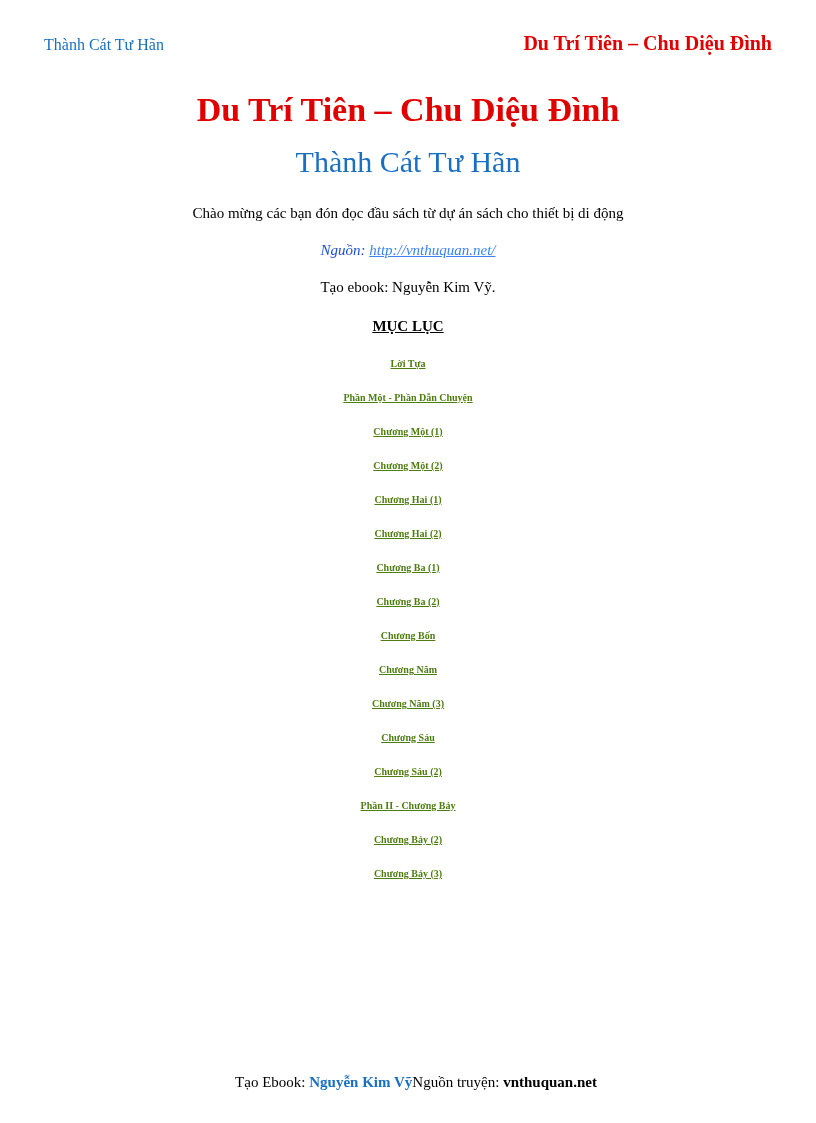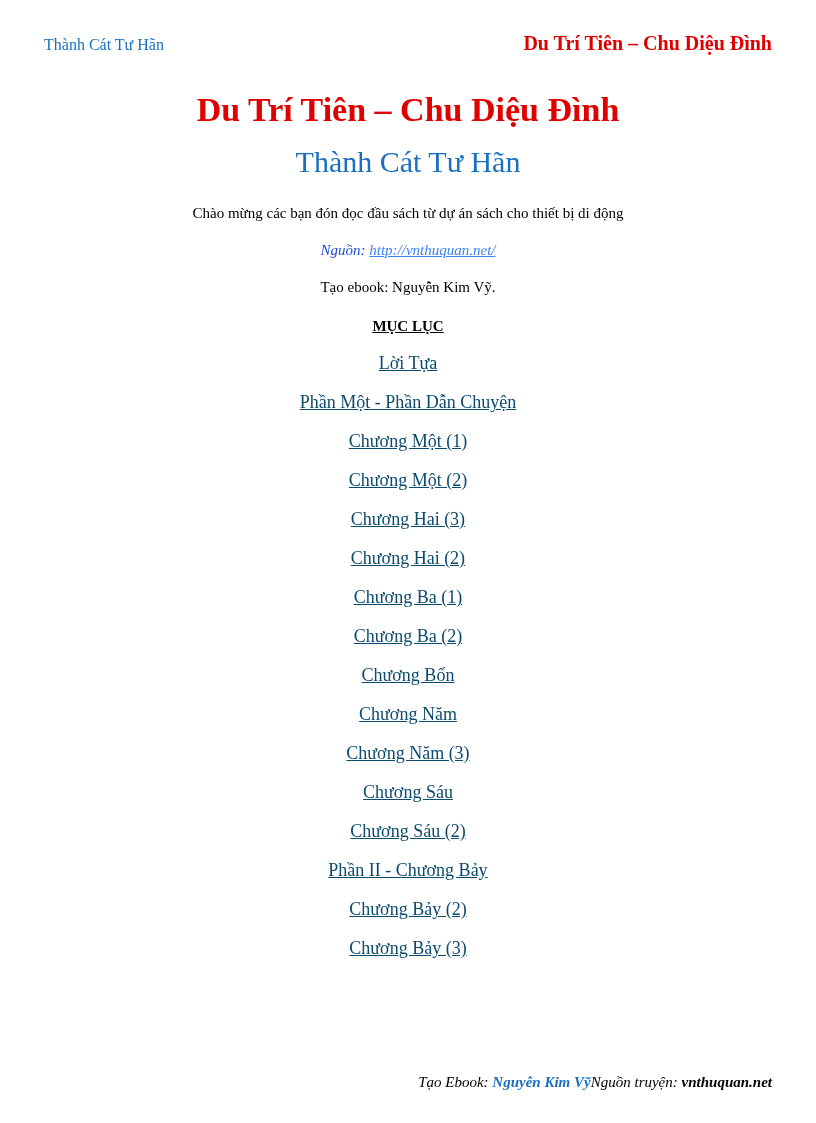--- a/index.html
+++ b/index.html
@@ -74,39 +74,39 @@
       font-weight: bold;
       text-decoration: underline;
       color: #000000;
       margin-bottom: 18px;
     }
     .toc-list {
       text-align: center;
     }
     .toc-item {
       display: inline-block;
-      color: #0c4a6e;
+      color: #4d7c0f;
       text-decoration: underline;
-      font-size: 18px;
+      font-size: 10px;
       margin-bottom: 18px;
       cursor: pointer;
+      font-weight: bold;
     }
     .toc-item-wrapper {
       text-align: center;
     }
     .footer-row {
       position: absolute;
       bottom: 32px;
       left: 60px;
       right: 44px;
       display: flex;
-      justify-content: flex-end;
+      justify-content: center;
       align-items: baseline;
       font-size: 15px;
-      font-style: italic;
     }
     .footer-left-label {
       color: #000000;
     }
     .footer-left-name {
       color: #1a6fc0;
       font-weight: bold;
     }
     .footer-right-label {
       color: #000000;
@@ -135,21 +135,21 @@
 
 <div class="creator-line">Tạo ebook: Nguyễn Kim Vỹ.</div>
 
 <div class="toc-heading">MỤC LỤC</div>
 
 <div class="toc-list">
   <div class="toc-item-wrapper"><a class="toc-item">Lời Tựa</a></div>
   <div class="toc-item-wrapper"><a class="toc-item">Phần Một - Phần Dẫn Chuyện</a></div>
   <div class="toc-item-wrapper"><a class="toc-item">Chương Một (1)</a></div>
   <div class="toc-item-wrapper"><a class="toc-item">Chương Một (2)</a></div>
-  <div class="toc-item-wrapper"><a class="toc-item">Chương Hai (3)</a></div>
+  <div class="toc-item-wrapper"><a class="toc-item">Chương Hai (1)</a></div>
   <div class="toc-item-wrapper"><a class="toc-item">Chương Hai (2)</a></div>
   <div class="toc-item-wrapper"><a class="toc-item">Chương Ba (1)</a></div>
   <div class="toc-item-wrapper"><a class="toc-item">Chương Ba (2)</a></div>
   <div class="toc-item-wrapper"><a class="toc-item">Chương Bốn</a></div>
   <div class="toc-item-wrapper"><a class="toc-item">Chương Năm</a></div>
   <div class="toc-item-wrapper"><a class="toc-item">Chương Năm (3)</a></div>
   <div class="toc-item-wrapper"><a class="toc-item">Chương Sáu</a></div>
   <div class="toc-item-wrapper"><a class="toc-item">Chương Sáu (2)</a></div>
   <div class="toc-item-wrapper"><a class="toc-item">Phần II - Chương Bảy</a></div>
   <div class="toc-item-wrapper"><a class="toc-item">Chương Bảy (2)</a></div>

